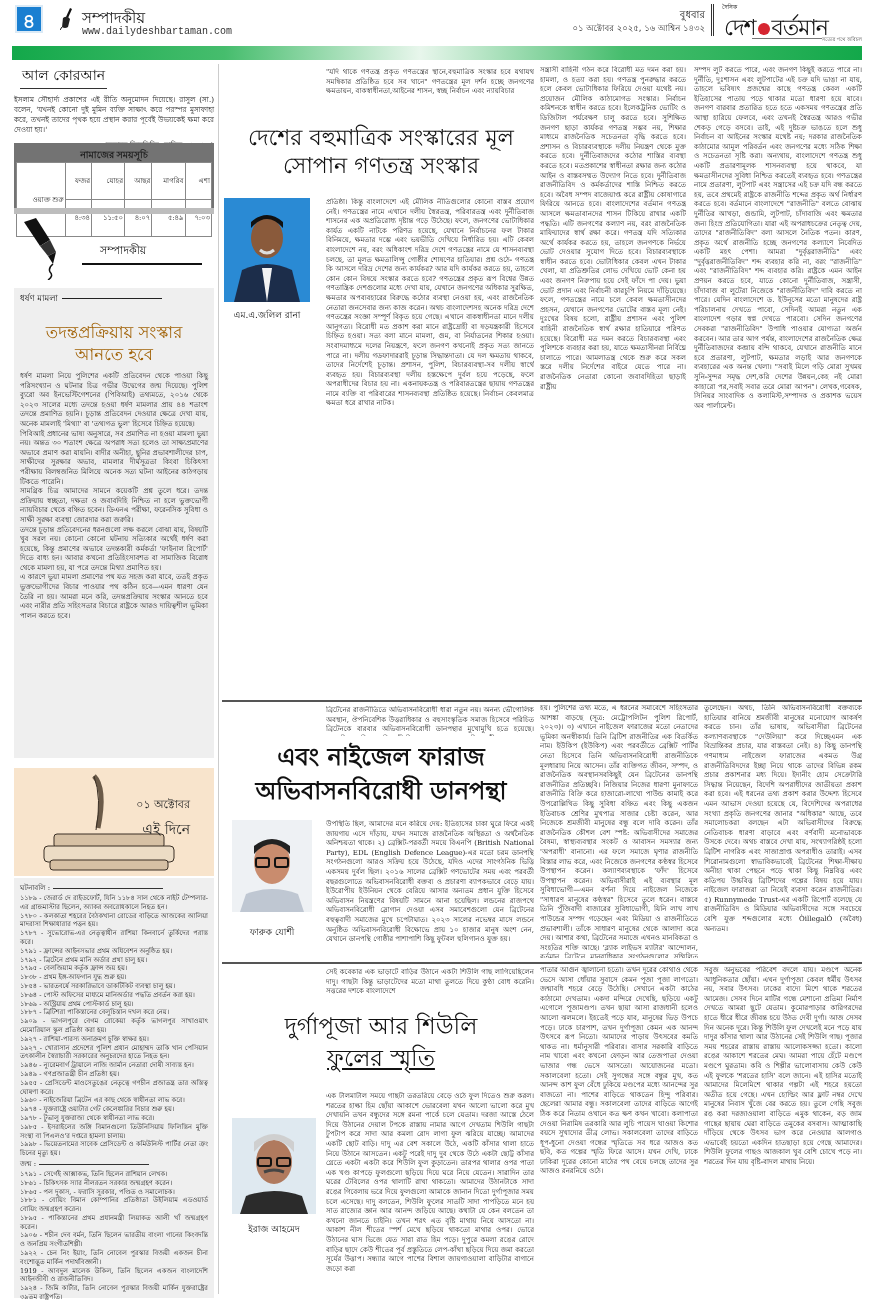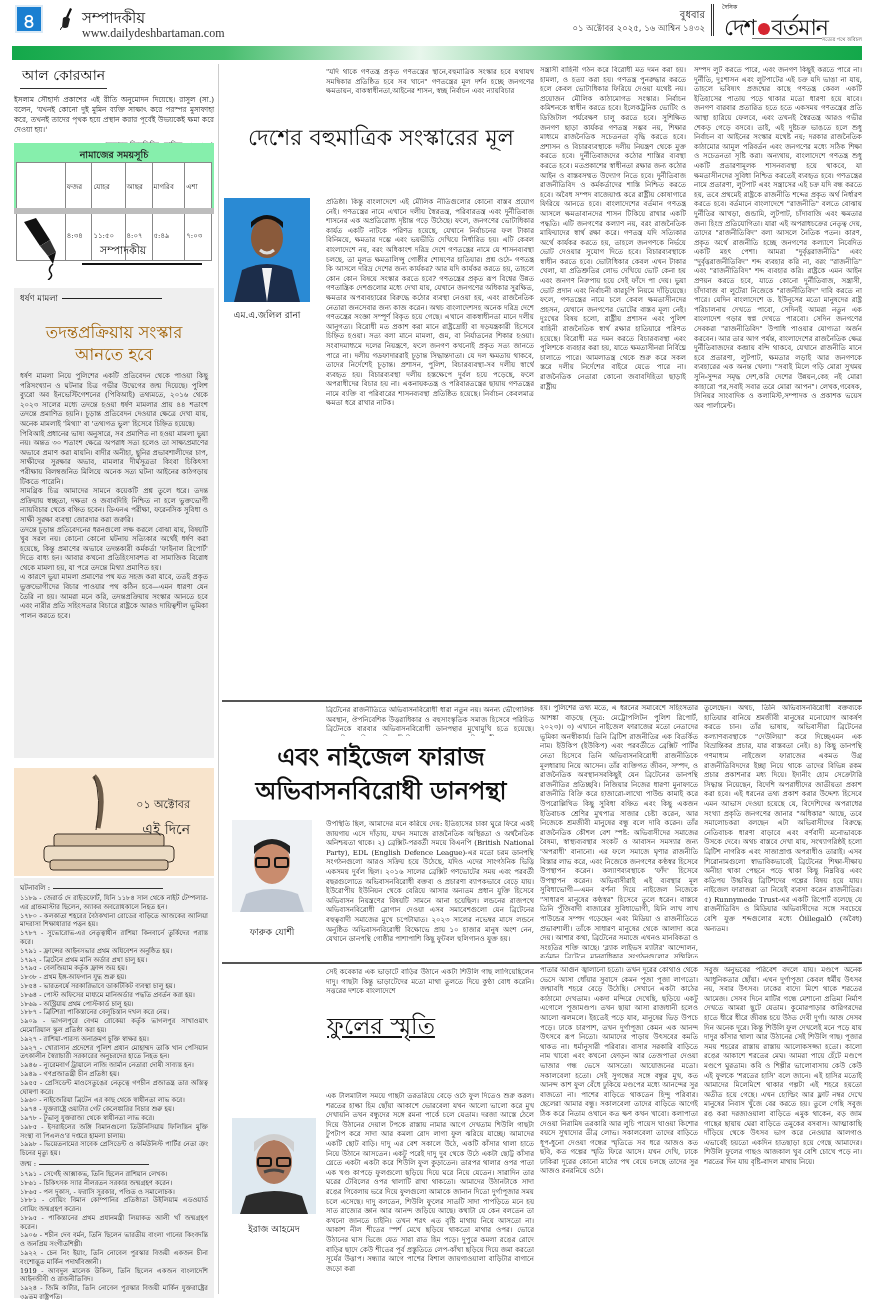--- a/index.html
+++ b/index.html
@@ -6,44 +6,44 @@
   html, body { width: 870px; height: 1301px; background: #ffffff; overflow: hidden; }
   body { font-family: "DejaVu Serif", serif; color: #222; position: relative; }
 
   
   .header { position: absolute; left: 0; top: 0; width: 870px; height: 48px; }
   .page-num { position: absolute; left: 15px; top: 5px; width: 28px; height: 28px; background: #1a7fd1; color: #fff;
               font-family: "DejaVu Sans", sans-serif; font-weight: bold; font-size: 20px; text-align: center; line-height: 28px;
               border: 2px solid #dbeaf6; }
   .pen-mini { position: absolute; left: 60px; top: 8px; width: 14px; height: 22px; }
   .section-name { position: absolute; left: 82px; top: 6px; font-size: 15px; color: #111; font-family: "DejaVu Serif", serif; }
-  .site-url { position: absolute; left: 82px; top: 26px; font-size: 12px; color: #333; font-family: Liberation Serif, serif; text-align: center; }
+  .site-url { position: absolute; left: 82px; top: 26px; font-size: 10px; color: #333; font-family: Liberation Mono, monospace; text-align: center; }
   .day-name { position: absolute; right: 165px; top: 7px; font-size: 10px; color: #222; font-family: "DejaVu Sans", sans-serif; }
   .date-line { position: absolute; right: 165px; top: 22px; font-size: 8.5px; color: #333; font-family: "DejaVu Sans", sans-serif; }
   .hdr-divider { position: absolute; left: 711px; top: 4px; width: 3px; height: 32px; border-left: 1px solid #333; border-right: 1px solid #333; }
   .brand { position: absolute; left: 722px; top: 2px; width: 140px; height: 40px; }
   .brand-small { position: absolute; left: 0; top: 0; font-size: 6px; color: #222; font-family: "DejaVu Sans", sans-serif; }
   .brand-name { position: absolute; left: 2px; top: 8px; font-size: 22px; font-weight: normal; color: #111; font-family: "DejaVu Sans", sans-serif; letter-spacing: -1px; white-space: nowrap; }
   .brand-dot { display: inline-block; width: 12px; height: 12px; border-radius: 50%; background: #d62631; vertical-align: middle; margin: 0 2px; }
   .brand-tag { position: absolute; right: 0; top: 34px; font-size: 5px; color: #555; font-family: "DejaVu Sans", sans-serif; }
   .brand-rule { position: absolute; left: 30px; top: 36px; width: 70px; border-top: 1px solid #777; }
   .green-band { position: absolute; left: 12px; top: 46px; width: 850px; height: 14px;
                 background: linear-gradient(90deg, #13a84a 0%, #46bd6d 25%, #e8f6ec 48%, #46bd6d 72%, #13a84a 100%); }
 
   
   .left-col { position: absolute; left: 14px; top: 64px; width: 200px; }
   .quran-title { font-size: 14px; color: #111; border-bottom: 1px solid #333; display: inline-block; padding: 0 2px; margin-left: 6px; }
   .quran-text { font-size: 7.2px; line-height: 10px; margin-top: 6px; color: #222; text-align: justify; }
   .quran-ref { font-size: 8px; text-align: right; margin-top: 4px; }
   .quran-ref::before { content: ""; display: inline-block; width: 36px; border-top: 1px solid #222; vertical-align: middle; margin-right: 3px; }
 
-  .prayer-box { position: absolute; left: 14px; top: 143px; width: 200px; height: 68px; background: #86efac; }
+  .prayer-box { position: absolute; left: 14px; top: 143px; width: 200px; height: 68px; background: #737373; font-family: Liberation Serif, serif; }
   .prayer-title { text-align: center; font-size: 9.5px; font-weight: bold; padding-top: 5px; height: 19px; }
   .prayer-table { border-collapse: collapse; width: 196px; margin-left: 2px; background: #fff; }
-  .prayer-table td { border: 1px solid #888; font-size: 7px; text-align: left; height: 11px; padding: 18px 1px; margin-top: 8px; }
+  .prayer-table td { border: 1px solid #888; font-size: 7px; text-align: right; height: 11px; padding: 12px 1px; margin-top: 8px; }
   .prayer-band { position: absolute; left: 14px; top: 208px; width: 200px; height: 6px; background: #bdbdbd; }
 
   .pen-big { position: absolute; left: 20px; top: 218px; width: 50px; height: 62px; }
   .editorial-label { position: absolute; left: 100px; top: 242px; font-size: 11px; color: #111; }
   .editorial-rule { position: absolute; left: 82px; top: 263px; width: 120px; border-top: 2px solid #111; }
 
   .edit-box { position: absolute; left: 14px; top: 288px; width: 200px; height: 470px; background: #efefef; padding: 4px 6px; }
   .kicker { font-size: 8.5px; color: #111; }
   .kicker::after { content: ""; display: inline-block; width: 100px; border-top: 1px solid #222; vertical-align: middle; margin-left: 4px; }
   .edit-headline { font-size: 16.5px; line-height: 22px; text-align: center; color: #a16207; margin-top: 16px; }
@@ -190,20 +190,21 @@
       <div class="evt">1919 - আবদুল মালেক উকিল, তিনি ছিলেন একজন বাংলাদেশি আইনজীবী ও রাজনীতিবিদ।</div>
       <div class="evt">১৯২৪ - জিমি কার্টার, তিনি নোবেল পুরস্কার বিজয়ী মার্কিন যুক্তরাষ্ট্রের ৩৯তম রাষ্ট্রপতি।</div>
     </div>
 </div>
 
 <div class="vsep" style="top:64px;height:1230px;"></div>
 
 <div class="col-text" style="left:326px;top:68px;width:208px;height:40px;">"যদি থাকে গণতন্ত্র প্রকৃত গণতন্ত্রের স্থানে,বহুমাত্রিক সংস্কার হবে যথাযথ সমন্বিকার প্রতিষ্ঠিত হবে সব খানে" গণতন্ত্রের মূল দর্শন হচ্ছে জনগণের ক্ষমতায়ন, বাকস্বাধীনতা,আইনের শাসন, স্বচ্ছ নির্বাচন এবং ন্যায়বিচার</div>
 <div class="headline" style="left:222px;top:124px;width:318px;">
   <div style="font-size:22px;line-height:28px;">দেশের বহুমাত্রিক সংস্কারের মূল</div>
+  <div style="font-size:22px;line-height:28px;">সোপান গণতন্ত্র সংস্কার</div>
 </div>
 <div class="author-photo" style="left:224px;top:198px;width:86px;height:104px;background:#2a8ad4;">
   <svg width="86" height="104" viewBox="0 0 86 104">
     <ellipse cx="43" cy="40" rx="16" ry="20" fill="#8a5a3b"></ellipse>
     <path d="M27 30 Q43 12 59 30 L59 24 Q43 10 27 24 Z" fill="#111"></path>
     <path d="M36 52 Q43 58 50 52" stroke="#ddd" stroke-width="3" fill="none"></path>
     <path d="M10 104 L18 72 Q43 60 68 72 L76 104 Z" fill="#1c2d4a"></path>
     <path d="M38 70 L43 104 L48 70 Z" fill="#f2f2f2"></path>
   </svg>
 </div>
@@ -228,20 +229,21 @@
   </svg>
 </div>
 <div class="author-name" style="left:222px;top:925px;width:100px;">ফারুক যোশী</div>
 <div class="col-text" style="left:326px;top:820px;width:208px;height:138px;">উপস্থিতি ছিল, আমাদের মনে করিয়ে দেয়: ইতিহাসের চাকা ঘুরে ফিরে একই জায়গায় এসে দাঁড়ায়, যখন সমাজে রাজনৈতিক অস্থিরতা ও অর্থনৈতিক অনিশ্চয়তা থাকে। ২) ব্রেক্সিট-পরবর্তী সময়ে বিএনপি (British National Party), EDL (English Defence League)-এর মতো চরম ডানপন্থি সংগঠনগুলো আরও সক্রিয় হয়ে উঠেছে, যদিও এদের সাংগঠনিক ভিত্তি একসময় দুর্বল ছিল। ২০১৬ সালের ব্রেক্সিট গণভোটের সময় এবং পরবর্তী বছরগুলোতে অভিবাসনবিরোধী বক্তব্য ও প্রচারণা ব্যাপকভাবে বেড়ে যায়। ইউরোপীয় ইউনিয়ন থেকে বেরিয়ে আসার অন্যতম প্রধান যুক্তি হিসেবে অভিবাসন নিয়ন্ত্রণের বিষয়টি সামনে আনা হয়েছিল। লন্ডনের রাজপথে অভিবাসনবিরোধী স্লোগান দেওয়া এসব সমাবেশগুলো যেন ব্রিটেনের বহুত্ববাদী সমাজের মুখে চপেটাঘাত। ২০২৩ সালের নভেম্বর মাসে লন্ডনে অনুষ্ঠিত অভিবাসনবিরোধী বিক্ষোভে প্রায় ১০ হাজার মানুষ অংশ নেন, যেখানে ডানপন্থি গোষ্ঠীর পাশাপাশি কিছু ফুটবল হুলিগানও যুক্ত হয়।</div>
 <div class="col-text" style="left:540px;top:704px;width:158px;height:254px;">হয়। পুলিশের তথ্য মতে, এ ধরনের সমাবেশে সহিংসতার আশঙ্কা বাড়ছে (সূত্র: মেট্রোপলিটন পুলিশ রিপোর্ট, ২০২৩)। ৩) এখানে নাইজেল ফারাজের মতো নেতাদের ভূমিকা অনস্বীকার্য। তিনি ব্রিটিশ রাজনীতির এক বিতর্কিত নাম। ইউকিপ (ইউকিপ) এবং পরবর্তীতে ব্রেক্সিট পার্টির নেতা হিসেবে তিনি অভিবাসনবিরোধী রাজনীতিকে মূলধারায় নিয়ে আসেন। তাঁর ব্যক্তিগত জীবন, সম্পদ, ও রাজনৈতিক অবস্থানসবকিছুই যেন ব্রিটেনের ডানপন্থি রাজনীতির প্রতিচ্ছবি। নিজিয়ার নিজের ধারণা মুনাফাতে রাজনীতি বিক্রি করে হাজারো-লাখো পাউন্ড কামাই করে উপরোল্লিখিত কিছু সুবিধা বঞ্চিত এবং কিছু একজন ইতিবাচক শ্রেণির মুখপাত্র সাজার চেষ্টা করেন, আর নিজেকে শ্রমজীবী মানুষের বন্ধু বলে দাবি করেন। তাঁর রাজনৈতিক কৌশল বেশ স্পষ্ট: অভিবাসীদের সমাজের বৈষম্য, স্বাস্থ্যব্যবস্থার সংকট ও আবাসন সমস্যার জন্য 'অপরাধী' বানানো। এর ফলে সমাজে ঘৃণার রাজনীতি বিস্তার লাভ করে, এবং নিজেকে জনগণের কণ্ঠস্বর হিসেবে উপস্থাপন করেন। কল্যাণব্যবস্থাকে 'ফাঁদ' হিসেবে উপস্থাপন করেন। অভিবাসীরাই এই ব্যবস্থার মূল সুবিধাভোগী—এমন বর্ণনা দিয়ে নাইজেল নিজেকে "সাধারণ মানুষের কণ্ঠস্বর" হিসেবে তুলে ধরেন। বাস্তবে তিনি পুঁজিবাদী বাজারের সুবিধাভোগী, যিনি লাখ লাখ পাউন্ডের সম্পদ গড়েছেন এবং মিডিয়া ও রাজনীতিতে প্রভাবশালী। তাঁকে সাধারণ মানুষের থেকে আলাদা করে দেয়। আশার কথা, ব্রিটেনের সমাজে এখনও মানবিকতা ও সংহতির শক্তি আছে। 'ব্ল্যাক লাইভস ম্যাটার' আন্দোলন, বর্তমান ব্রিটেনে মানবাধিকার সংগঠনগুলোর সম্মিলিত প্রতিবাদ আমাদের মনে করিয়ে দেয়, বৈচিত্র্যই ব্রিটেনের শক্তি। ২০২০ সালের জর্জ ফ্লয়েড হত্যাকাণ্ডের পর ব্রিটেনের ৩০টিরও বেশি শহরে বিক্ষোভ হয়েছে, যেখানে অভিবাসী ও স্থানীয়রা একসঙ্গে বৈষম্যের বিরুদ্ধে আওয়াজ তুলেছে।</div>
 <div class="col-text" style="left:704px;top:704px;width:158px;height:254px;">তুলেছেন। অথচ, তিনি অভিবাসনবিরোধী বক্তব্যকে হাতিয়ার বানিয়ে শ্রমজীবী মানুষের মনোযোগ আকর্ষণ করতে চান। তাঁর ভাষায়, অভিবাসীরা ব্রিটেনের কল্যাণব্যবস্থাকে "দেউলিয়া" করে দিচ্ছেএমন এক বিভ্রান্তিকর প্রচার, যার বাস্তবতা নেই। ৪) কিছু ডানপন্থি গণমাধ্যম নাইজেল ফারাজের একমত উগ্র রাজনীতিবিদদের ইচ্ছা নিয়ে থাকে তাদের বিভিন্ন রকম প্রচার প্রকাশনার মধ্য দিয়ে। ইদানীং হোম সেক্রেটারি সিদ্ধান্ত নিয়েছেন, বিদেশি অপরাধীদের জাতীয়তা প্রকাশ করা হবে। এই ধরনের তথ্য প্রকাশ করার উদ্দেশ্য হিসেবে এমন আভাস দেওয়া হয়েছে যে, বিদেশিদের অপরাধের সংখ্যা প্রকৃতি জনগণের জানার "অধিকার" আছে, তবে সমালোচকরা বলছেন এটা অভিবাসীদের বিরুদ্ধে নেতিবাচক ধারণা বাড়াবে এবং বর্ণবাদী মনোভাবকে উসকে দেবে। অথচ বাস্তবে দেখা যায়, সংখ্যাগরিষ্ঠই হলো ব্রিটিশ নাগরিক এবং সাজাপ্রাপ্ত অপরাধীও তারাই। এসব শিরোনামগুলো স্বাভাবিকভাবেই ব্রিটেনের শিক্ষা-দীক্ষায় অনীহা থাকা পেছনে পড়ে থাকা কিছু নিম্নবিত্ত এবং কতিপয় উচ্চবিত্ত ব্রিটিশদের গল্পের বিষয় হয়ে যায়। নাইজেল ফারাজরা তা নিয়েই ব্যবসা করেন রাজনীতির। ৫) Runnymede Trust-এর একটি রিপোর্ট বলেছে যে রাজনীতিবিদ ও মিডিয়ার অভিবাসীদের সঙ্গে সবচেয়ে বেশি যুক্ত শব্দগুলোর মধ্যে ÒillegalÓ (অবৈধ) অন্যতম।</div>
 <div class="section-sep" style="top:962px;"></div>
 
 <div class="col-text" style="left:326px;top:968px;width:208px;height:30px;">সেই কবেকার এক ভাড়াটে বাড়ির উঠানে একটা শিউলি গাছ লাগিয়েছিলেন দাদু। গাছটা কিন্তু ভাড়াটেদের মতো মাথা তুলতে দিয়ে কুণ্ঠা বোধ করেনি। সত্তরের দশকে বাংলাদেশে</div>
 <div class="headline" style="left:222px;top:1010px;width:318px;">
+  <div style="font-size:23px;line-height:32px;">দুর্গাপূজা আর শিউলি</div>
   <div style="font-size:23px;line-height:32px;text-decoration:underline;">ফুলের স্মৃতি</div>
 </div>
 <div class="author-photo" style="left:232px;top:1118px;width:84px;height:96px;background:#dfe9f0;">
   <svg width="84" height="96" viewBox="0 0 84 96">
     <ellipse cx="42" cy="44" rx="18" ry="22" fill="#b07a5e"></ellipse>
     <path d="M22 34 Q42 10 62 34 L62 24 Q42 8 22 24 Z" fill="#cfcfcf"></path>
     <rect x="26" y="40" width="13" height="8" rx="2" fill="none" stroke="#111" stroke-width="2"></rect>
     <rect x="45" y="40" width="13" height="8" rx="2" fill="none" stroke="#111" stroke-width="2"></rect>
     <path d="M32 54 Q42 50 52 54" stroke="#444" stroke-width="3" fill="none"></path>
     <path d="M8 96 L14 78 Q42 68 70 78 L76 96 Z" fill="#2b2b2b"></path>

